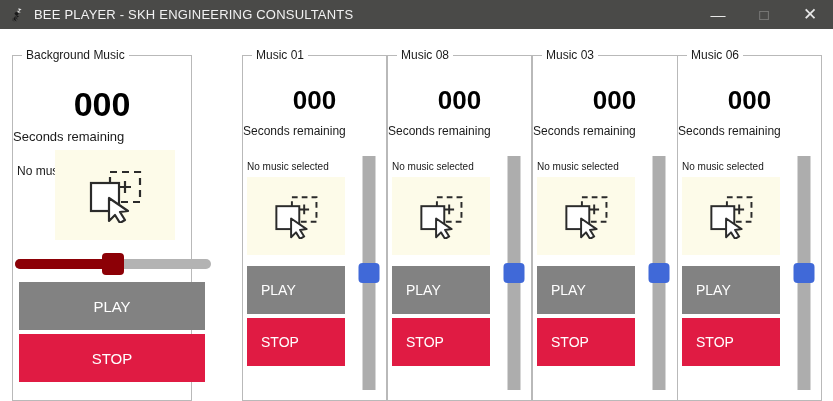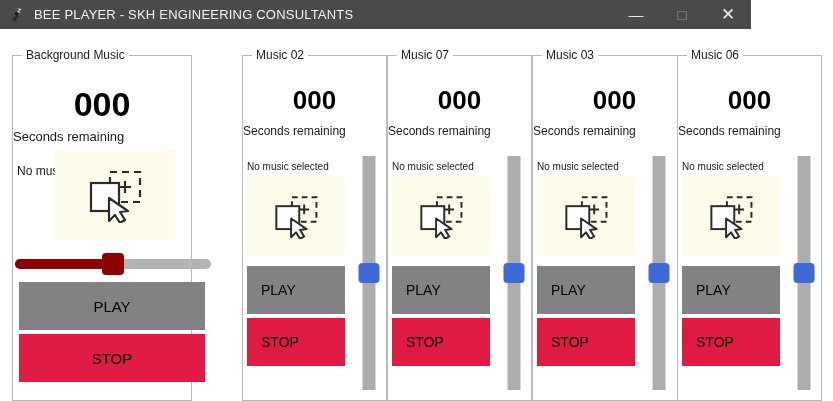--- a/index.html
+++ b/index.html
@@ -21,21 +21,21 @@
     width: 833px;
     height: 401px;
     background: #ffffff;
     box-sizing: border-box;
   }
 
   
   #title-bar {
     position: absolute;
     left: 0; top: 0;
-    width: 751px;
+    width: 833px;
     height: 29px;
     background: #4a4a48;
     display: flex;
     align-items: center;
   }
   #app-icon {
     width: 16px;
     height: 16px;
     margin-left: 10px;
     margin-right: 8px;
@@ -131,21 +131,21 @@
   }
   .picbox svg { display: block; }
 
   
   .btn {
     position: absolute;
     box-sizing: border-box;
     display: flex;
     align-items: center;
     border: none;
-    color: #000000;
+    color: #ffffff;
     font-family: "Liberation Sans", sans-serif;
   }
   .btn-play { background: #828282; }
   .btn-stop { background: #e01b43; }
   .btn.center { justify-content: center; }
   .btn.lead { justify-content: flex-start; padding-left: 14px; }
 
   
   .hslider {
     position: absolute;
@@ -248,21 +248,21 @@
         <div class="hs-track"></div>
         <div class="hs-fill" style="width:50%;"></div>
         <div class="hs-thumb" style="left:50%;"></div>
       </div>
 
       <div class="btn btn-play center" style="left:6px; top:226px; width:186px; height:48px; font-size:15px;">PLAY</div>
       <div class="btn btn-stop center" style="left:6px; top:278px; width:186px; height:48px; font-size:15px;">STOP</div>
     </div>
 
     <div class="groupbox" style="left:242px; top:26px; width:145px; height:346px;">
-      <span class="gb-legend">Music 02</span>
+      <span class="gb-legend">Music 01</span>
 
       <div class="counter" style="top:29px; font-size:26px;">000</div>
       <div class="counter-sub" style="top:68px; font-size:12px;">Seconds remaining</div>
 
       <div class="status-label" style="left:4px; top:105px; font-size:10px;">No music selected</div>
 
       <div class="picbox" style="left:4px; top:121px; width:98px; height:78px;">
         <svg width="54" height="46" viewBox="0 0 66 56">
           <rect x="28" y="5" width="30" height="30" fill="none" stroke="#2b2b2b" stroke-width="2.4" stroke-dasharray="7 5"></rect>
           <path d="M43 14 L43 26 M37 20 L49 20" stroke="#2b2b2b" stroke-width="2.4"></path>
@@ -274,21 +274,21 @@
       <div class="btn btn-play lead" style="left:4px; top:210px; width:98px; height:48px; font-size:14px;">PLAY</div>
       <div class="btn btn-stop lead" style="left:4px; top:262px; width:98px; height:48px; font-size:14px;">STOP</div>
 
       <div class="vslider" style="left:113px; top:100px; width:26px; height:234px;">
         <div class="vs-track"></div>
         <div class="vs-thumb" style="top:50%;"></div>
       </div>
     </div>
 
     <div class="groupbox" style="left:387px; top:26px; width:145px; height:346px;">
-      <span class="gb-legend">Music 07</span>
+      <span class="gb-legend">Music 08</span>
 
       <div class="counter" style="top:29px; font-size:26px;">000</div>
       <div class="counter-sub" style="top:68px; font-size:12px;">Seconds remaining</div>
 
       <div class="status-label" style="left:4px; top:105px; font-size:10px;">No music selected</div>
 
       <div class="picbox" style="left:4px; top:121px; width:98px; height:78px;">
         <svg width="54" height="46" viewBox="0 0 66 56">
           <rect x="28" y="5" width="30" height="30" fill="none" stroke="#2b2b2b" stroke-width="2.4" stroke-dasharray="7 5"></rect>
           <path d="M43 14 L43 26 M37 20 L49 20" stroke="#2b2b2b" stroke-width="2.4"></path>

